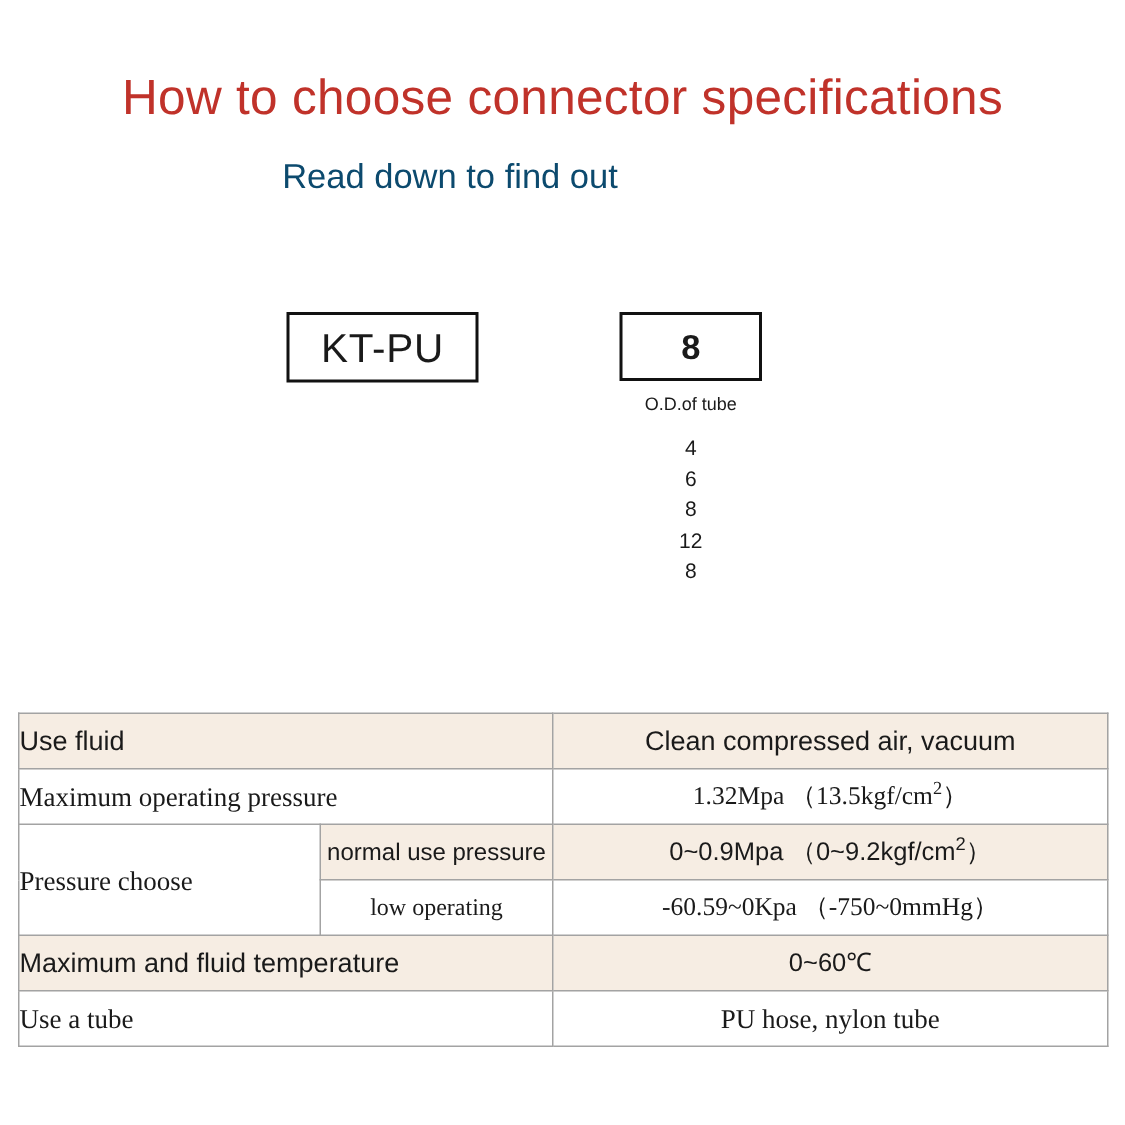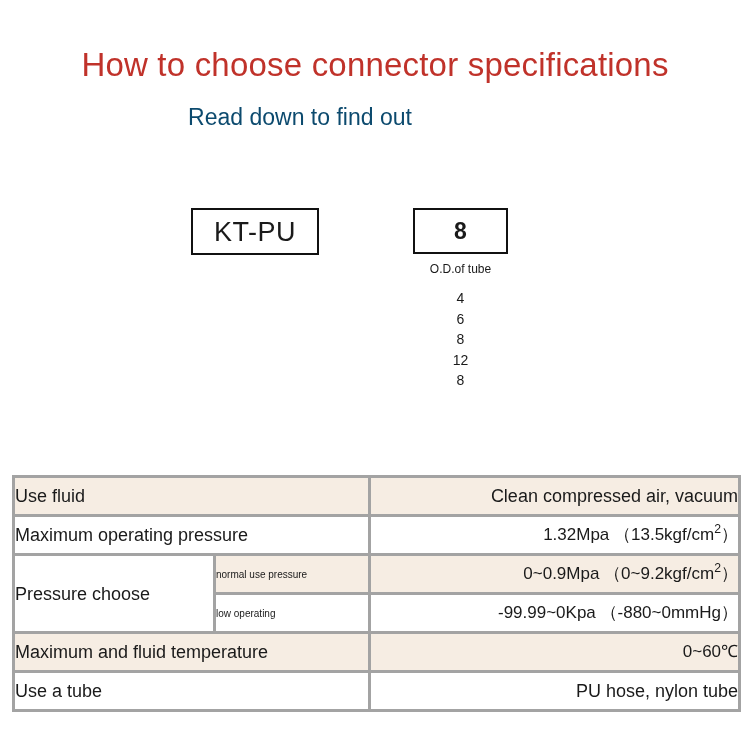--- a/index.html
+++ b/index.html
@@ -109,43 +109,43 @@
   
   .spec-table {
     position: absolute;
     left: 12px;
     top: 475px;
     width: 726px;
     border-collapse: collapse;
     table-layout: fixed;
   }
   .spec-table td {
-    border: 3px solid #a3a3a3;
+    border: 1px solid #a3a3a3;
     padding: 0;
     height: 36px;
     vertical-align: middle;
     color: #1a1a1a;
     margin-left: 24px;
   }
   .tint { background: #f6ede3; }
-  .plain { background: #ffffff; }
+  .plain { background: #ffffff; font-family: Liberation Serif, serif; }
 
   .label-cell {
     padding-left: 10px;
     font-size: 18px;
     line-height: 22px;
     text-align: left;
   }
   .sub-label-cell {
-    text-align: left;
-    font-size: 10px;
+    text-align: center;
+    font-size: 16px;
     line-height: 17px;
   }
   .value-cell {
-    text-align: right;
+    text-align: center;
     font-size: 17px;
     line-height: 22px;
   }
   .value-cell.big {
     font-size: 18px;
   }
   .sup { font-size: 0.72em; vertical-align: super; line-height: 0; }
 </style>
 </head>
 <body>
@@ -190,21 +190,21 @@
     </tr>
 
     <tr>
       <td class="label-cell plain" rowspan="2">Pressure choose</td>
       <td class="sub-label-cell tint">normal use pressure</td>
       <td class="value-cell tint"><span>0~0.9Mpa （0~9.2kgf/cm</span><span class="sup">2</span><span>）</span></td>
     </tr>
 
     <tr>
       <td class="sub-label-cell plain">low operating</td>
-      <td class="value-cell plain">-99.99~0Kpa （-880~0mmHg）</td>
+      <td class="value-cell plain">-60.59~0Kpa （-750~0mmHg）</td>
     </tr>
 
     <tr>
       <td class="label-cell tint" colspan="2">Maximum and fluid temperature</td>
       <td class="value-cell tint">0~60℃</td>
     </tr>
 
     <tr>
       <td class="label-cell plain" colspan="2">Use a tube</td>
       <td class="value-cell big plain">PU hose, nylon tube</td>

